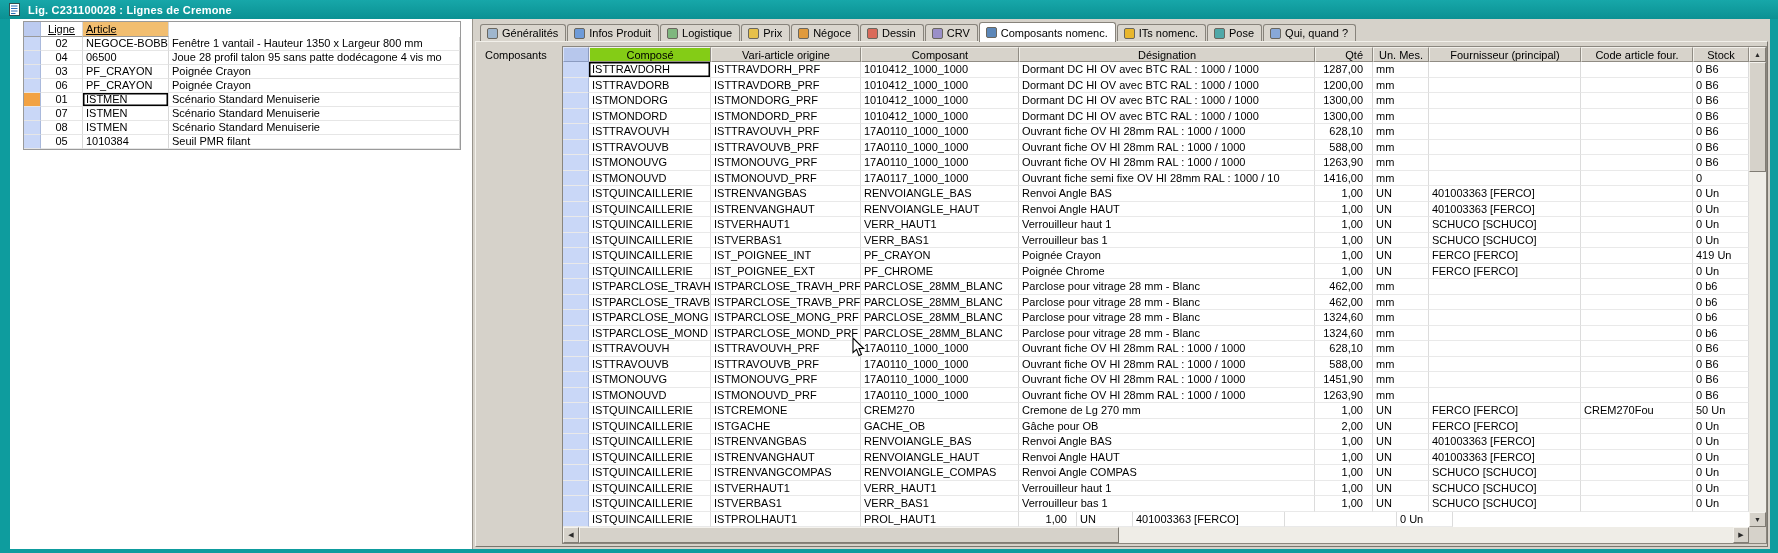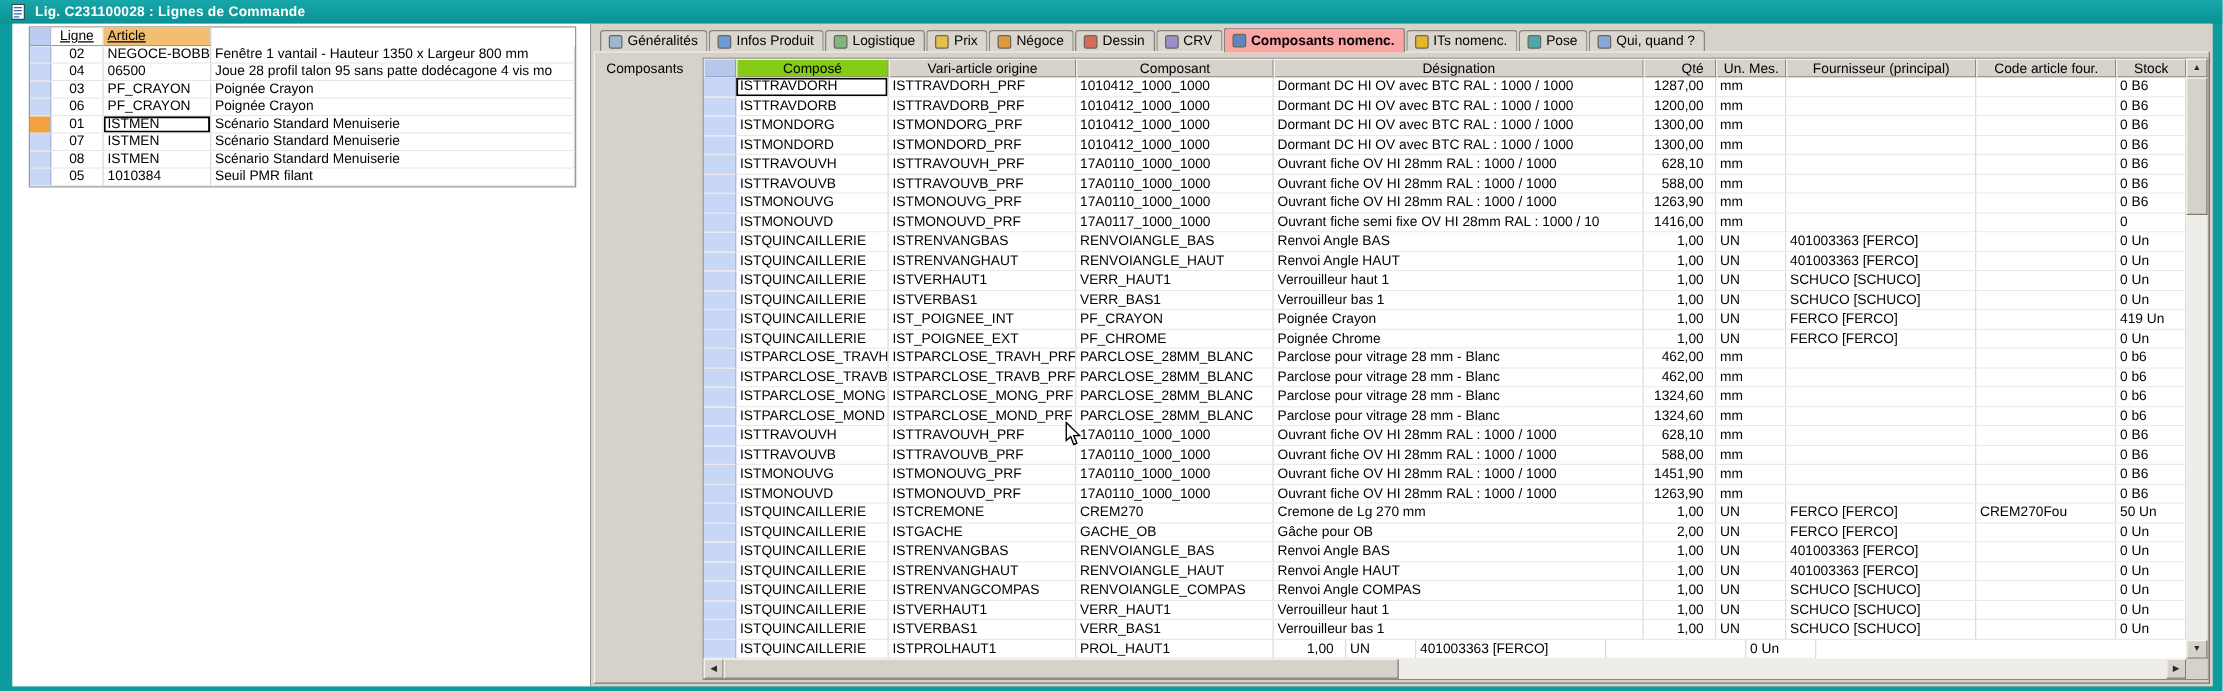--- a/index.html
+++ b/index.html
@@ -30,21 +30,21 @@
   .hdr .desc-h{text-align:right;padding-right:7px}
   .gutter-selected{background:#F2A243}
   .cell-focus{box-shadow:inset 0 0 0 1.5px #000}
 
   
   .right-pane{position:absolute;left:463px;top:0;width:1297px;height:100%;background:#D6D2CA}
 
   
   .tabstrip{position:absolute;left:7px;top:2px;height:20px;display:flex;align-items:flex-end;z-index:2}
   .tab{display:flex;align-items:center;gap:4px;height:17px;padding:0 7px 0 6px;background:#DAD6CE;border:1px solid #87837B;border-bottom:none;border-radius:3px 3px 0 0;margin-right:1px;white-space:nowrap;cursor:default}
-  .tab.active{height:20px;background:#fca5a5;font-weight:bold;z-index:3;margin-bottom:-1px}
+  .tab.active{height:20px;background:#ffffff;font-weight:normal;z-index:3;margin-bottom:-1px}
   .tab-icon{width:11px;height:11px;border:1px solid #6a675f;border-radius:2px;flex:none;background:#bbb}
   .tab-label{font-size:11px}
 
   
   .tabpage{position:absolute;top:22px;left:2px;right:2px;bottom:2px;background:#D6D2CA;border:1px solid;border-color:#F2F0EA #7A766E #7A766E #F2F0EA;z-index:1}
   .comp-label{position:absolute;left:9px;top:7px;font-size:11px}
 
   
   .grid-wrap{position:absolute;left:86px;top:4px;width:1205px;height:498px;border:1px solid #8a867e;background:#fff}
   .rgrid{position:absolute;left:0;top:0;width:1186px}
@@ -79,21 +79,21 @@
 <div class="titlebar">
   <span class="win-icon">
     <svg width="13" height="13">
         <rect x="0.5" y="0.5" width="10" height="12" fill="#fff" stroke="#2f4f4f"></rect>
         <line x1="2" y1="3" x2="8.5" y2="3" stroke="#2a6fb8"></line>
         <line x1="2" y1="5.5" x2="8.5" y2="5.5" stroke="#2a6fb8"></line>
         <line x1="2" y1="8" x2="8.5" y2="8" stroke="#2a6fb8"></line>
         <line x1="2" y1="10.5" x2="6.5" y2="10.5" stroke="#2a6fb8"></line>
       </svg>
   </span>
-  <span class="title">Lig. C231100028 : Lignes de Commande</span>
+  <span class="title">Lig. C231100028 : Lignes de Cremone</span>
 </div>
 
 <div class="window-body">
 
   <div class="left-pane">
     <div class="lgrid">
       <div class="lrow hdr">
         <div class="lc lgc"></div>
         <div class="lc l0">Ligne</div>
         <div class="lc l1 hl">Article</div>

